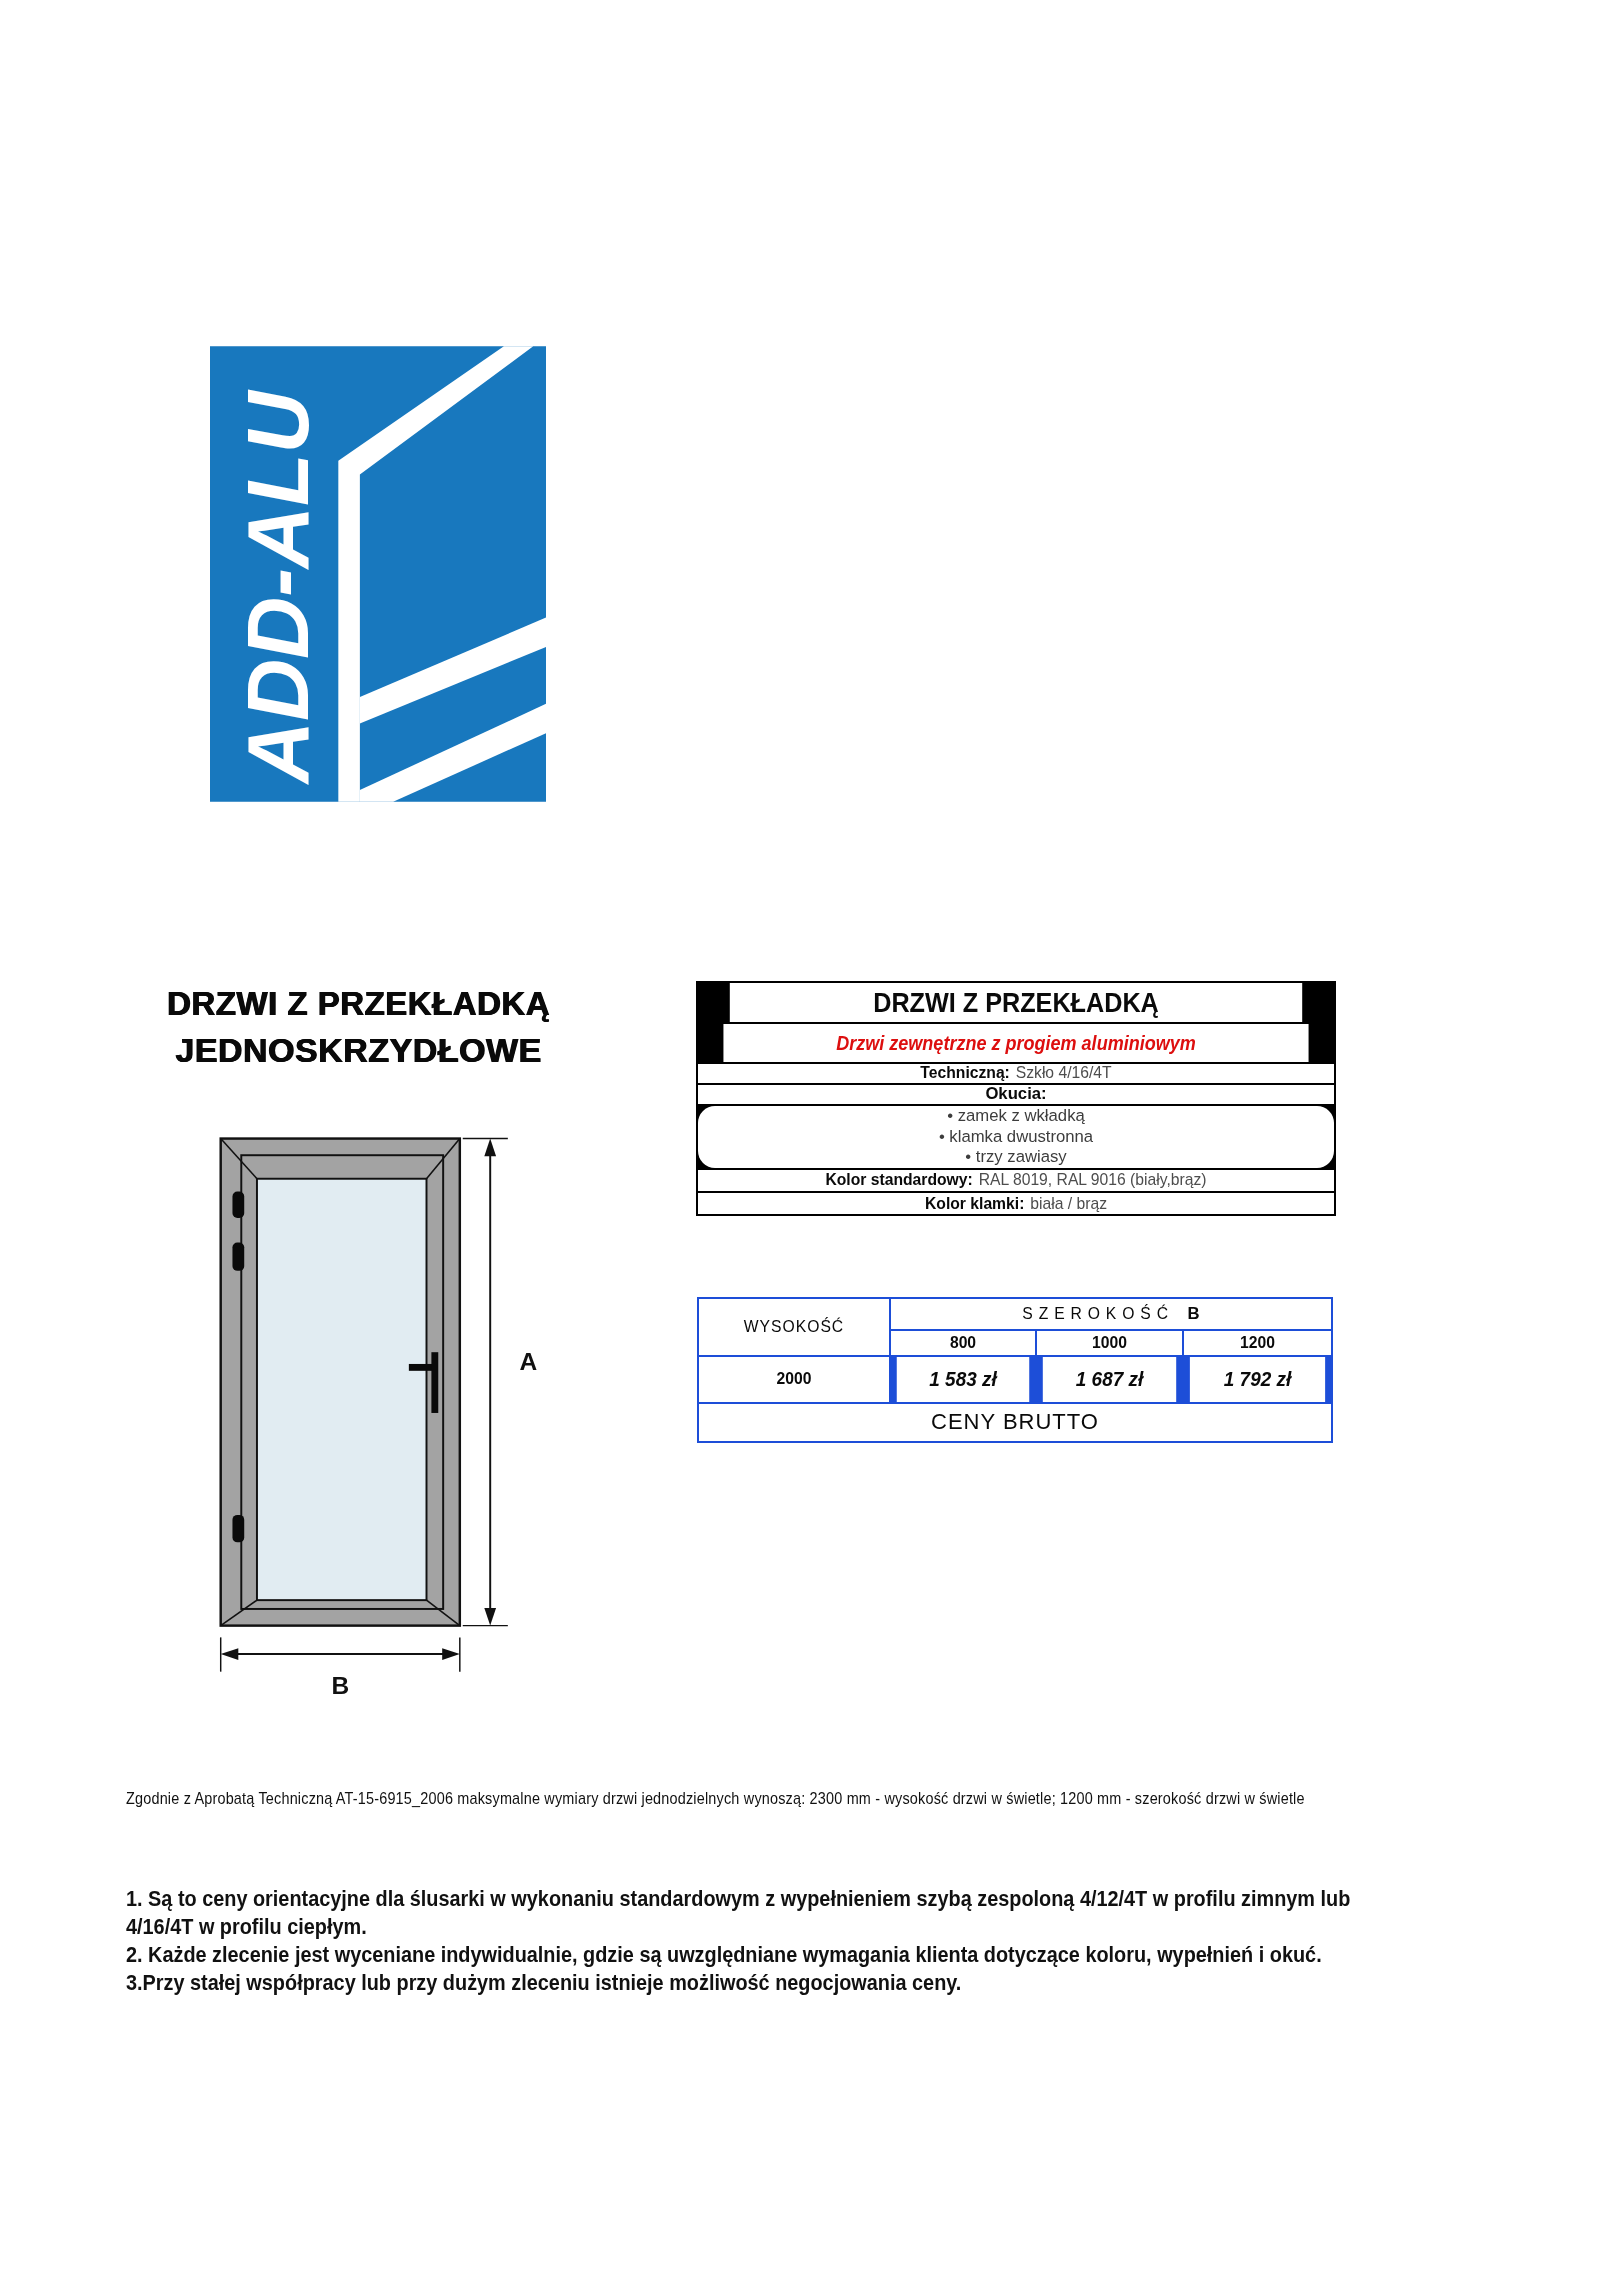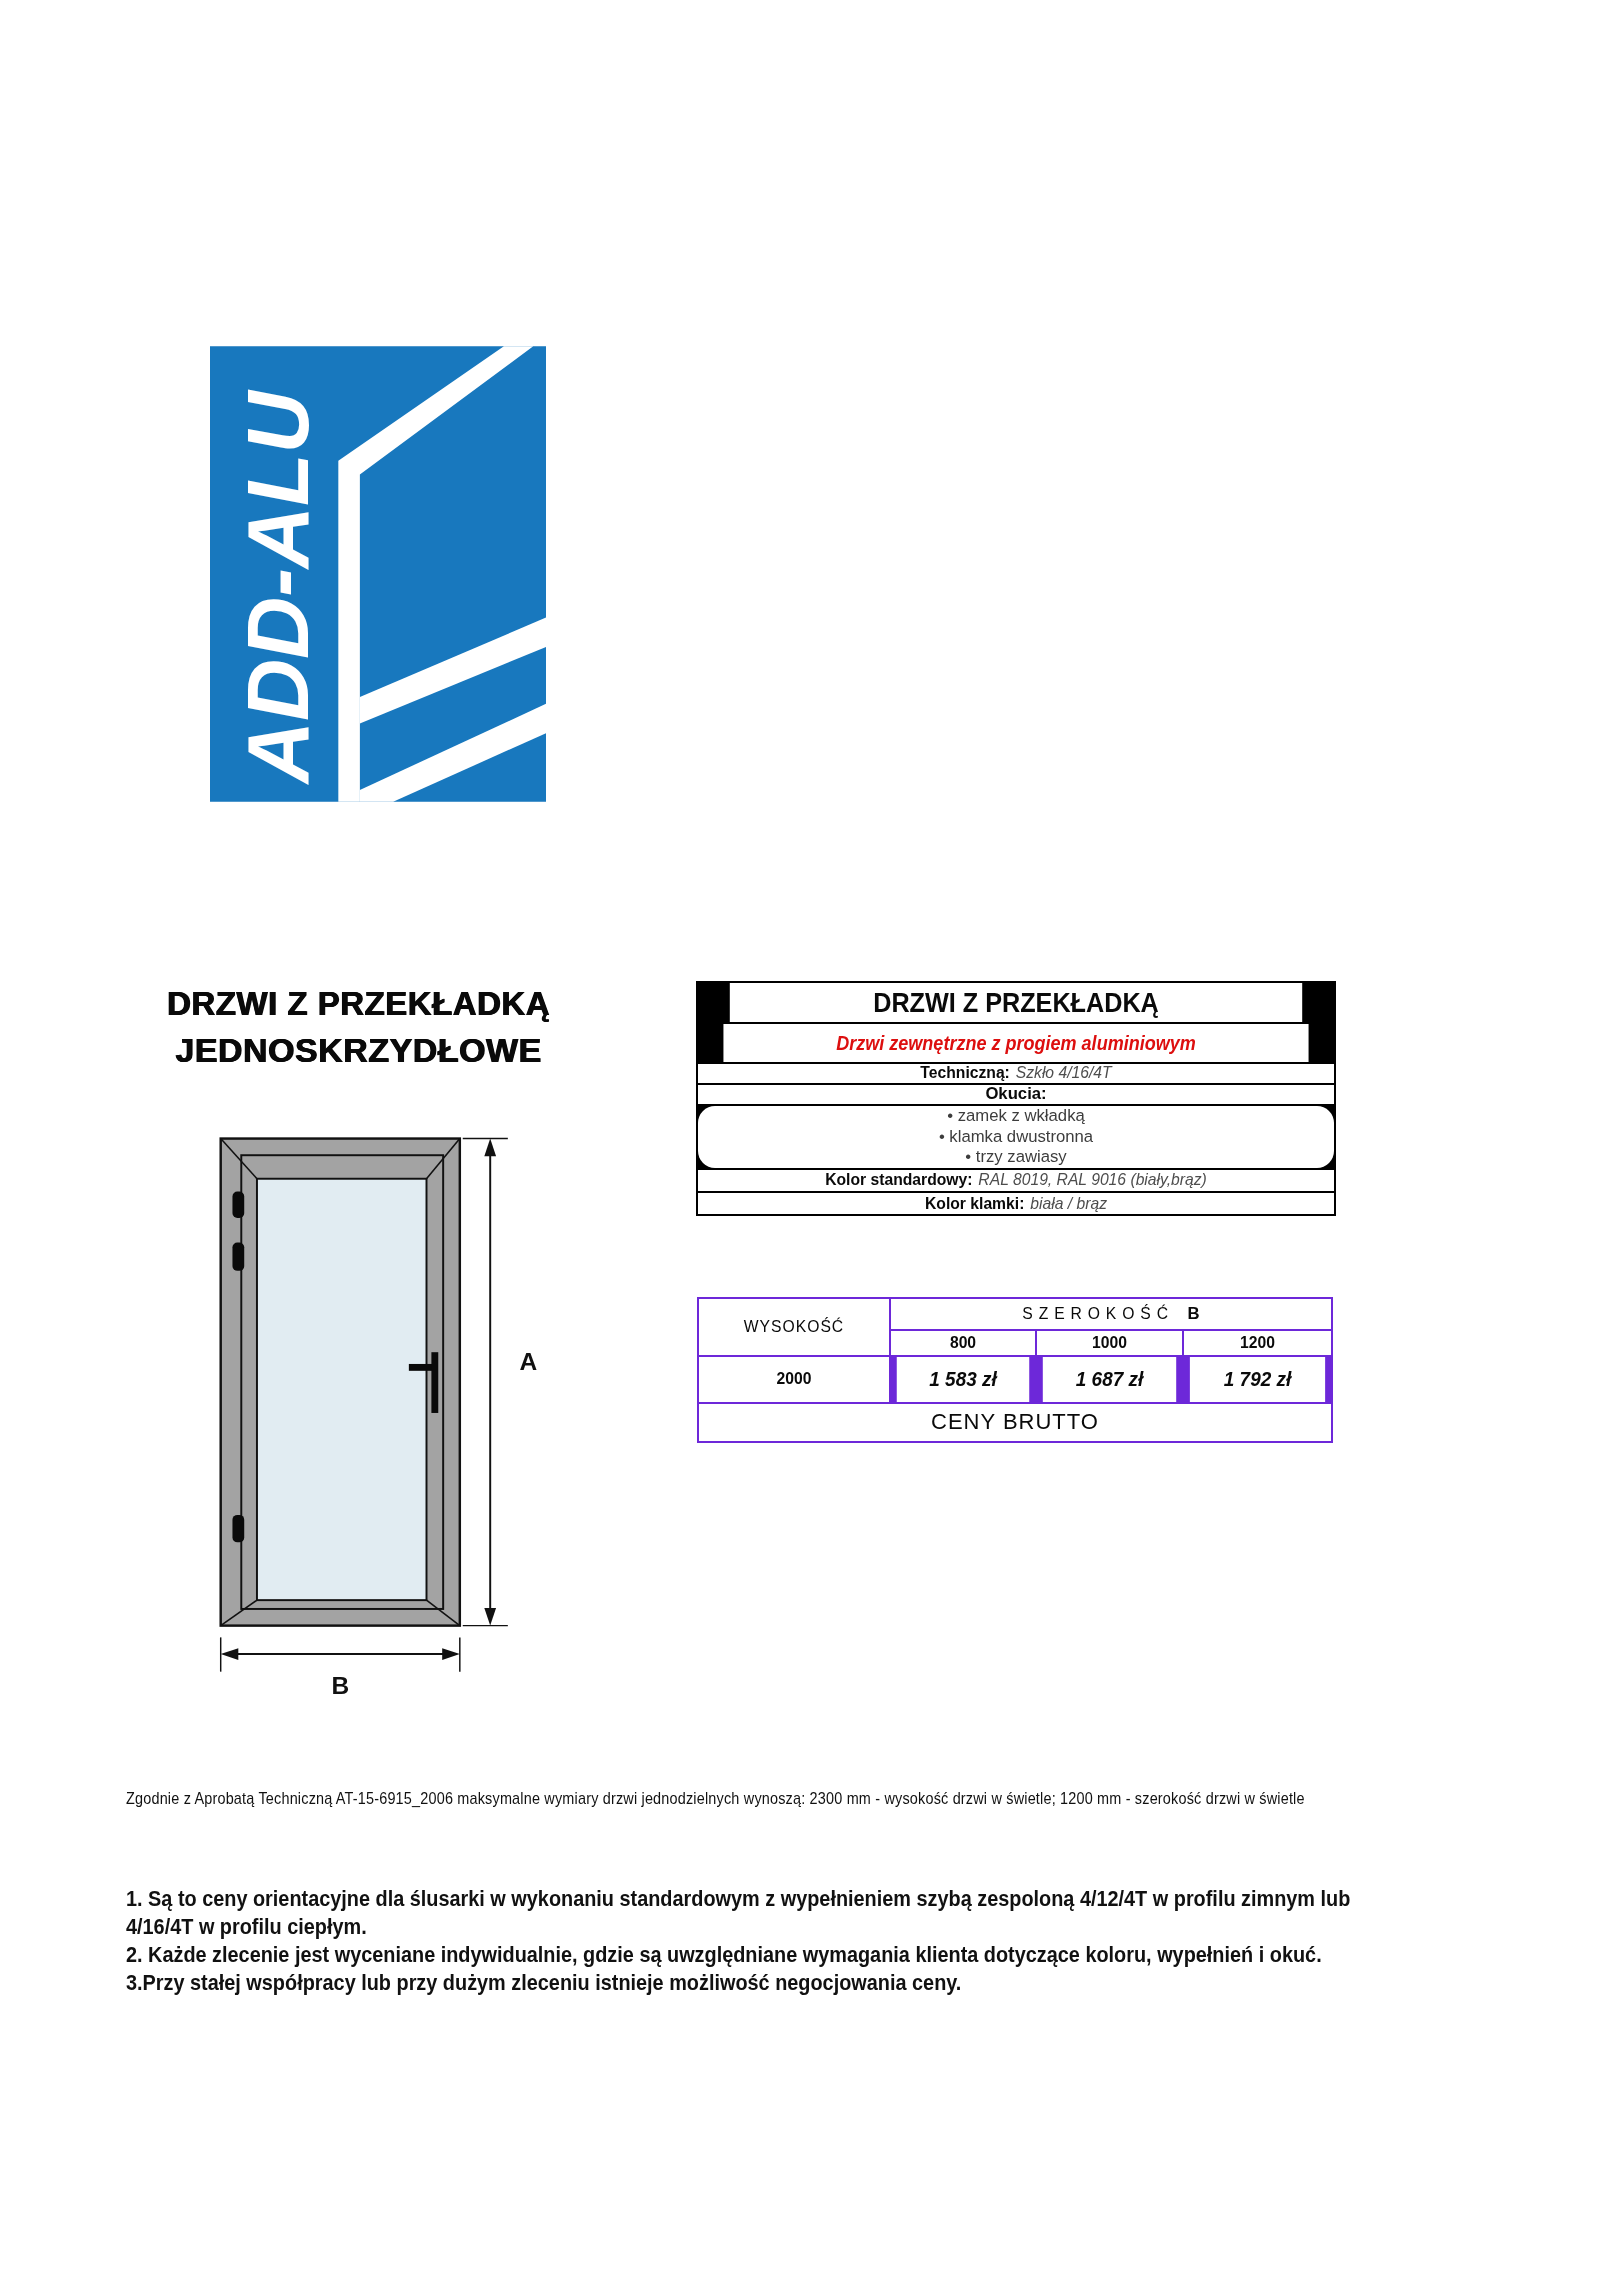--- a/index.html
+++ b/index.html
@@ -22,26 +22,26 @@
 
   
   .spec-table{left:696px;top:981px;width:640px;background:#000;display:grid;
               grid-template-rows:39px 38px 18.6px 19.6px 62px 20.6px 21.6px;gap:2px;padding:2px;
               box-sizing:border-box;}
   .spec-table .cell{background:#fff;display:flex;align-items:center;justify-content:center;
                     white-space:nowrap;}
   .spec-title{font-size:28px;font-weight:bold;transform:scaleX(.9);}
   .spec-sub{font-size:19.6px;font-weight:bold;font-style:italic;transform:scaleX(.92);}
   .lbl{font-weight:bold;font-size:15.7px;}
-  .val{font-size:15.7px;color:#4d4d4d;margin-left:5.9px;font-style:italic;}
+  .val{font-size:15.7px;color:#4d4d4d;margin-left:5.9px;}
   .bullets{flex-direction:column;justify-content:center;border-radius:17px;}
   .bullets div{font-size:16.7px;line-height:20.6px;color:#3d3d3d;}
 
   
-  .price-table{left:697px;top:1297px;width:636px;background:#6d28d9;display:grid;
+  .price-table{left:697px;top:1297px;width:636px;background:#1d4ed8;display:grid;
                grid-template-columns:190px 144px 145px 1fr;grid-template-rows:30px 23.5px 45px 37px;
                gap:2px;padding:2px;box-sizing:border-box;}
   .price-table .cell{background:#fff;display:flex;align-items:center;justify-content:center;
                      white-space:nowrap;}
   .c-wys{grid-column:1;grid-row:1/3;font-size:15.7px;letter-spacing:1px;}
   .c-szer{grid-column:2/5;grid-row:1;font-size:15.7px;letter-spacing:5.9px;}
   .c-szer b{font-size:16.7px;letter-spacing:0;margin-left:13.7px;}
   .c-w{font-weight:bold;font-size:15.7px;}
   .c-h{font-weight:bold;font-size:15.7px;}
   .c-price{font-weight:bold;font-style:italic;font-size:20.6px;transform:scaleX(.92);}

